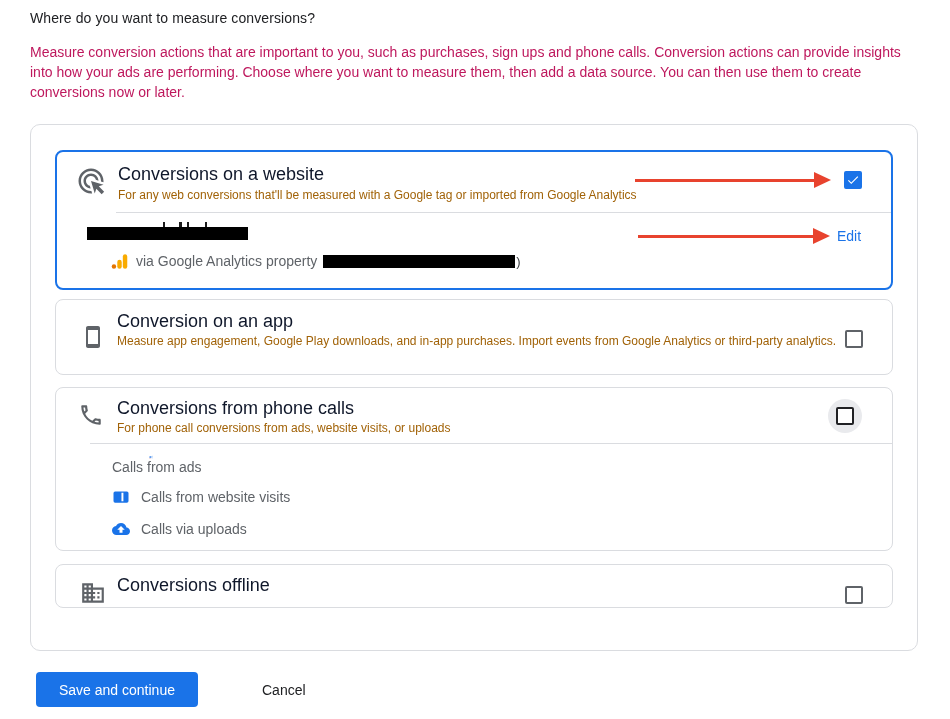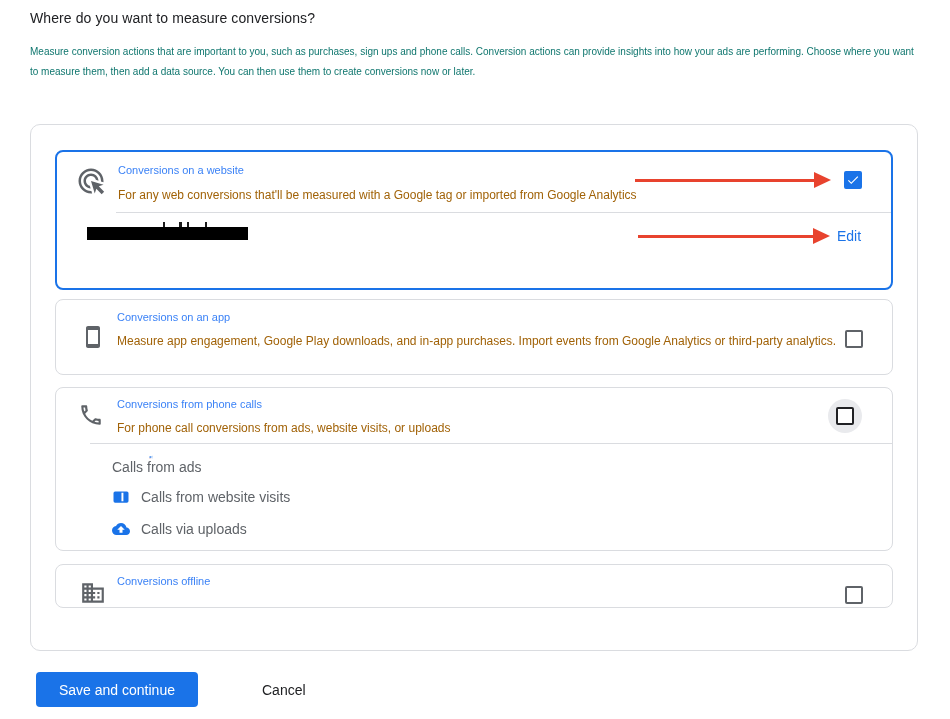--- a/index.html
+++ b/index.html
@@ -1,41 +1,41 @@
 <!DOCTYPE html>
 <html style="--accent: #1a73e8; --arrow: #e8432e;"><head>
 <meta charset="utf-8">
 <style>
   * { margin:0; padding:0; box-sizing:border-box; }
   html,body { width:950px; height:719px; background:#fff;
     font-family:"Liberation Sans","DejaVu Sans",sans-serif; color:#202124; }
   .page { position:relative; width:950px; height:719px; overflow:hidden; background:#fff; }
 
   .page-title { position:absolute; left:30px; top:10px; font-size:14px; font-weight:400; color:#202124; letter-spacing:.1px; }
-  .page-desc  { position:absolute; left:30px; top:42px; width:892px; font-size:10px; line-height:20px; color:#0f766e; }
+  .page-desc  { position:absolute; left:30px; top:42px; width:892px; font-size:14px; line-height:20px; color:#be185d; }
 
   .outer-card { position:absolute; left:30px; top:124px; width:888px; height:527px;
     border:1px solid #dadce0; border-radius:10px; background:#fff; }
 
   .opt { position:absolute; left:24px; width:838px; background:#fff;
     border:1px solid #dadce0; border-radius:8px; }
   .opt.selected { border:2px solid var(--accent,#1a73e8); }
 
   .opt-website { top:25px;  height:140px; }
   .opt-app     { top:174px; height:76px;  }
   .opt-phone   { top:262px; height:164px; }
   .opt-offline { top:439px; height:44px;  }
 
   .opt-icon { position:absolute; }
   .opt-website .opt-icon { left:19px; top:14px; width:30px; height:30px; }
   .opt-app     .opt-icon { left:25px; top:23px; width:24px; height:28px; }
   .opt-phone   .opt-icon { left:22px; top:14px; width:26px; height:26px; }
   .opt-offline .opt-icon { left:24px; top:15px; width:26px; height:26px; }
 
-  .opt-title { position:absolute; left:61px; font-size:11px; font-weight:500; color:#3b82f6; }
+  .opt-title { position:absolute; left:61px; font-size:18px; font-weight:500; color:#0f172a; }
   .opt-desc  { position:absolute; left:61px; font-size:12px; color:#a16207; line-height:20px; }
   .opt-website .opt-title { top:12px; }
   .opt-website .opt-desc  { top:33px; }
   .opt-app .opt-title     { top:11px; }
   .opt-app .opt-desc      { top:31px; width:722px; }
   .opt-phone .opt-title   { top:10px; }
   .opt-phone .opt-desc    { top:30px; }
   .opt-offline .opt-title { top:10px; }
   .opt-offline .opt-desc  { top:30px; }
 
@@ -131,27 +131,37 @@
           <i></i>
           <i></i>
         </div>
 
       <div class="arrow arrow-edit">
         <div class="line"></div>
           <div class="head"></div>
       </div>
       <a class="edit-link">Edit</a>
 
+      <div class="ga-row">
+        <svg viewBox="0 0 24 24">
+          <rect x="16.2" y="2.8" width="5.6" height="18.4" rx="2.8" fill="#f9ab00"></rect>
+          <rect x="9.2" y="9.8" width="5.6" height="11.4" rx="2.8" fill="#f9ab00"></rect>
+          <circle cx="5" cy="18.4" r="2.8" fill="#e37400"></circle>
+        </svg>
+        <span class="ga-text">via Google Analytics property</span>
+        <span class="redact redact-property"></span>
+        <span class="paren">)</span>
+      </div>
     </div>
 
     <div class="opt opt-app">
       <svg class="opt-icon" viewBox="0 0 24 24">
         <path fill="#5f6368" d="M17 1.01 7 1c-1.1 0-2 .9-2 2v18c0 1.1.9 2 2 2h10c1.1 0 2-.9 2-2V3c0-1.1-.9-1.99-2-1.99zM17 19H7V5h10v14z"></path>
       </svg>
-      <div class="opt-title">Conversions on an app</div>
+      <div class="opt-title">Conversion on an app</div>
       <div class="opt-desc">Measure app engagement, Google Play downloads, and in-app purchases. Import events from Google Analytics or third-party analytics.</div>
       <span class="checkbox">
         
       </span>
     </div>
 
     <div class="opt opt-phone">
       <svg class="opt-icon" viewBox="0 0 24 24">
         <path fill="#5f6368" d="M6.54 5c.06.89.21 1.76.45 2.59l-1.2 1.2c-.41-1.2-.67-2.47-.76-3.79h1.51m9.86 12.02c.85.24 1.72.39 2.6.45v1.49c-1.32-.09-2.59-.35-3.8-.75l1.2-1.19M7.5 3H4c-.55 0-1 .45-1 1 0 9.39 7.61 17 17 17 .55 0 1-.45 1-1v-3.49c0-.55-.45-1-1-1-1.24 0-2.45-.2-3.57-.57-.1-.04-.21-.05-.31-.05-.26 0-.51.1-.71.29l-2.2 2.2c-2.83-1.44-5.15-3.75-6.59-6.59l2.2-2.2c.28-.28.36-.67.25-1.02C8.7 6.45 8.5 5.25 8.5 4c0-.55-.45-1-1-1z"></path>
       </svg>

